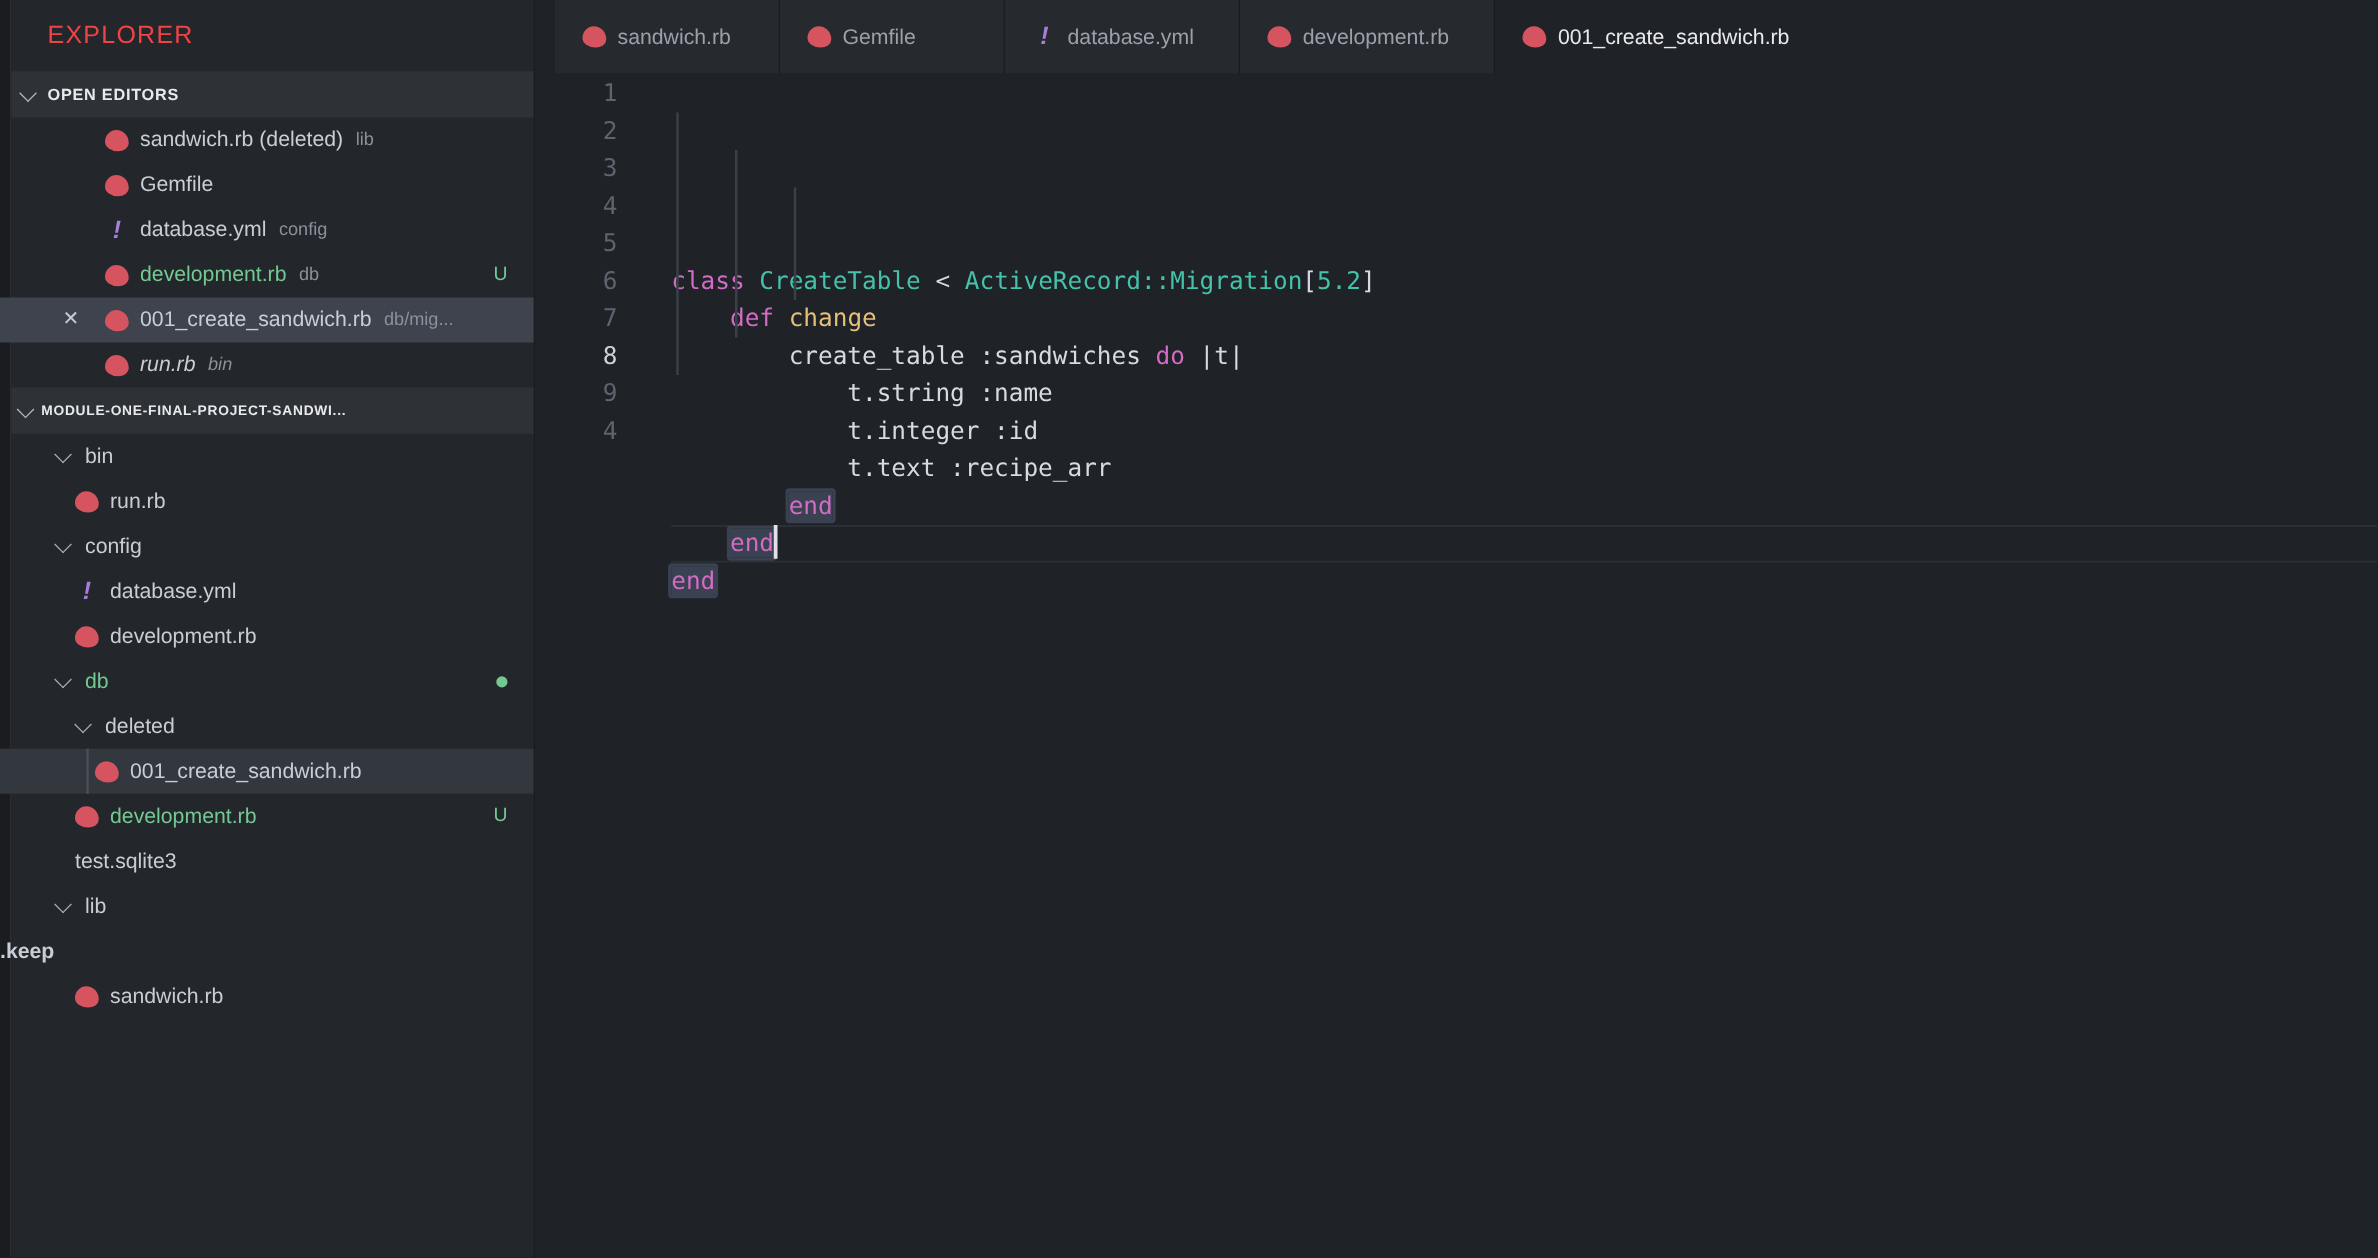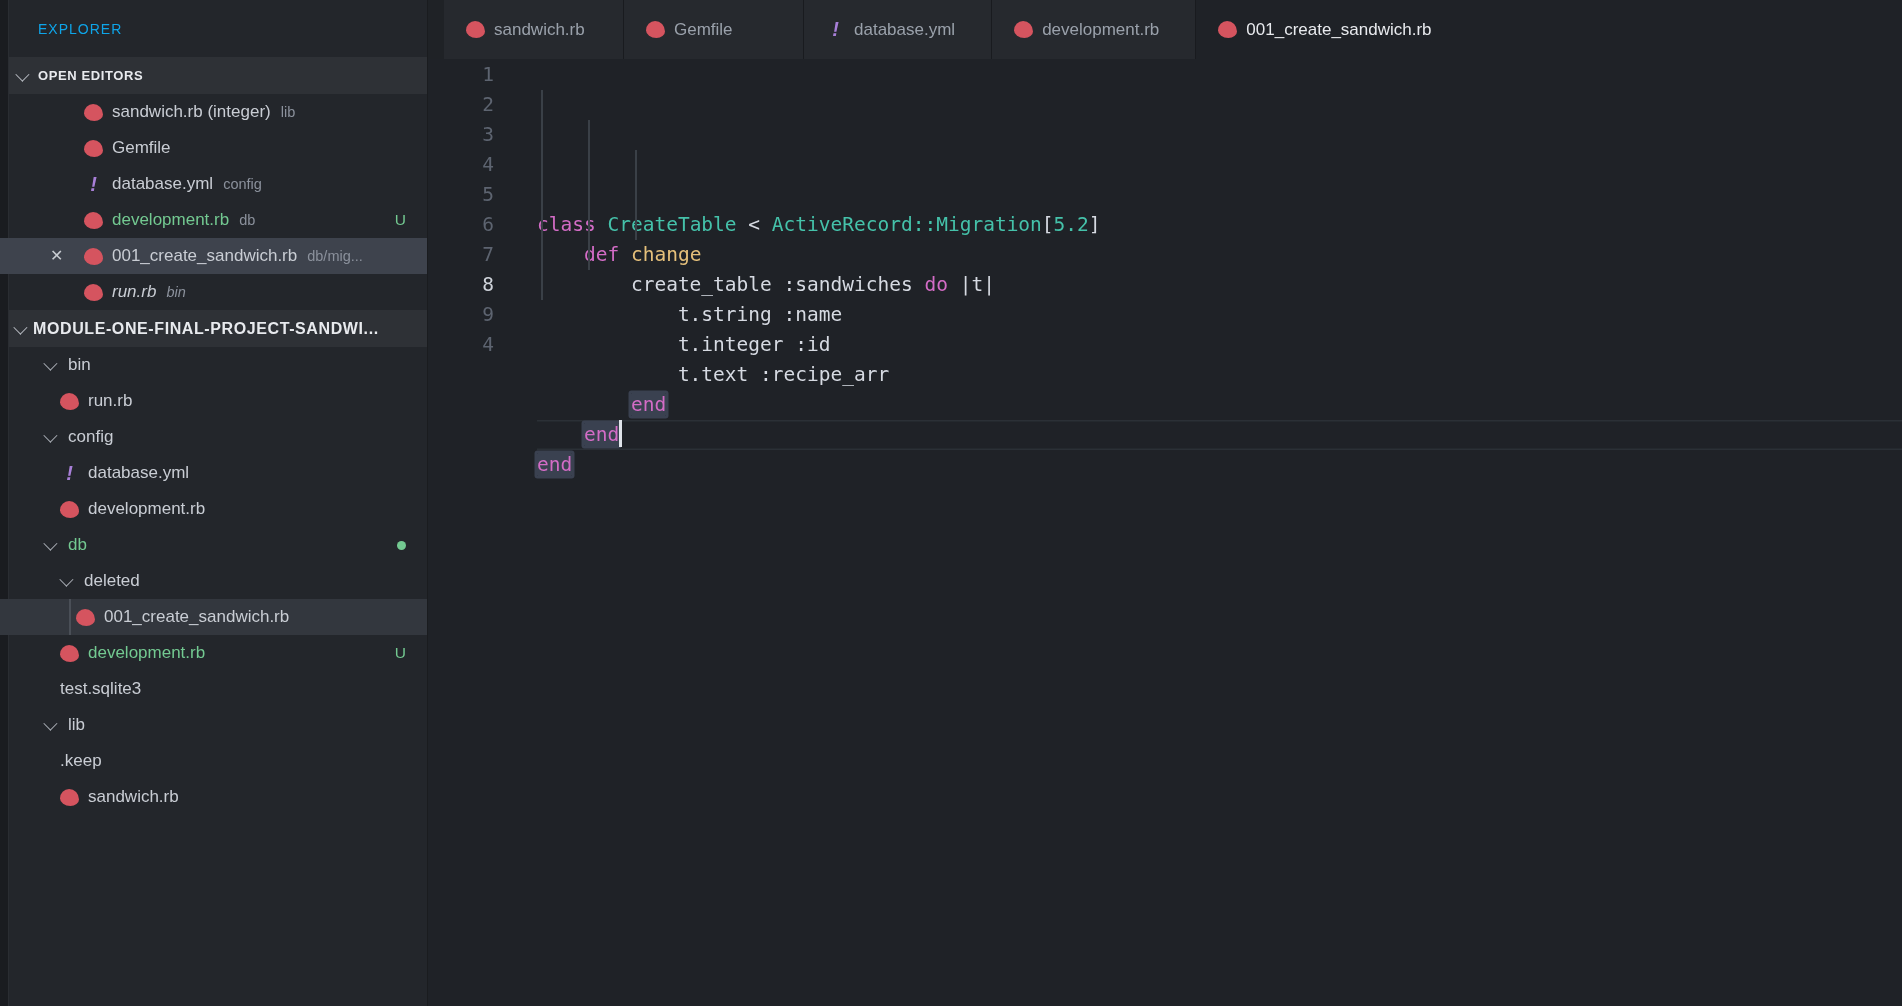--- a/index.html
+++ b/index.html
@@ -15,26 +15,26 @@
   body{width:1902px;height:1006px;overflow:hidden;background:var(--bg-editor);
        font-family:"Liberation Sans","DejaVu Sans",sans-serif;color:var(--txt);}
   .app{display:flex;width:1902px;height:1006px}
 
   
   .sidebar{width:428px;flex:none;background:var(--bg-sidebar);position:relative;
            border-right:1px solid #1a1c1f;overflow:hidden}
   .edge-strip{position:absolute;left:0;top:0;bottom:0;width:9px;background:var(--bg-strip);
               border-right:1px solid #2a2d32}
   .sidebar-title{height:57px;display:flex;align-items:center;padding-left:38px;
-                 font-size:14px;letter-spacing:1px;color:#0ea5e9}
+                 font-size:20px;letter-spacing:1px;color:#ef4444}
   .section-header{height:37px;background:var(--bg-header);display:flex;align-items:center;
                   font-weight:bold;font-size:13px;letter-spacing:.6px;color:var(--bright)}
   .section-header .chev{margin:0 12px 0 16px}
   .section-header.project .chev{margin:0 9px 0 14px}
-  .section-header.project{font-size:16px;white-space:nowrap;overflow:hidden}
+  .section-header.project{font-size:11px;white-space:nowrap;overflow:hidden}
   .chev{width:10px;height:10px;border-right:1.8px solid #b6bac1;border-bottom:1.8px solid #b6bac1;
         transform:rotate(45deg) translateY(-2px);flex:none}
   .oe-row,.tree-row{height:36px;display:flex;align-items:center;font-size:17px;position:relative;
                     white-space:nowrap}
   .oe-row{padding-left:50px}
   .oe-row.selected{background:var(--row-sel)}
   .close-slot{width:34px;flex:none;font-size:16px;color:#c8ccd2;line-height:1}
   .fi{flex:none;display:inline-flex;align-items:center;justify-content:center}
   .ic-ruby{width:19px;height:17px;background:var(--ruby);
            border-radius:48% 52% 45% 55% / 55% 62% 38% 45%;margin-right:9px}
@@ -90,21 +90,21 @@
     <div class="sidebar-title">EXPLORER</div>
 
     <div class="section-header">
       <span class="chev"></span>
       <span>OPEN EDITORS</span>
     </div>
     <div id="open-editors">
         <div class="oe-row">
           <span class="close-slot"></span>
           <span class="fi ic-ruby"></span>
-          <span class="name">sandwich.rb (integer)</span>
+          <span class="name">sandwich.rb (deleted)</span>
           <span class="detail">lib</span>
           <span class="spacer"></span>
         </div>
         <div class="oe-row">
           <span class="close-slot"></span>
           <span class="fi ic-ruby"></span>
           <span class="name">Gemfile</span>
           <span class="spacer"></span>
         </div>
         <div class="oe-row">
@@ -194,21 +194,21 @@
         <div class="tree-row" style="padding-left: 60px;">
           <span class="fi ic-default"></span>
           <span class="name">test.sqlite3</span>
           <span class="spacer"></span>
         </div>
         <div class="tree-row" style="padding-left: 44px;">
           <span class="chev"></span>
           <span class="name">lib</span>
           <span class="spacer"></span>
         </div>
-        <div class="tree-row" style="padding-left: 60px;">
+        <div class="tree-row" style=" font-weight: bold;">
           <span class="fi ic-default"></span>
           <span class="name">.keep</span>
           <span class="spacer"></span>
         </div>
         <div class="tree-row" style="padding-left: 60px;">
           <span class="fi ic-ruby"></span>
           <span class="name">sandwich.rb</span>
           <span class="spacer"></span>
         </div>
       </div>

